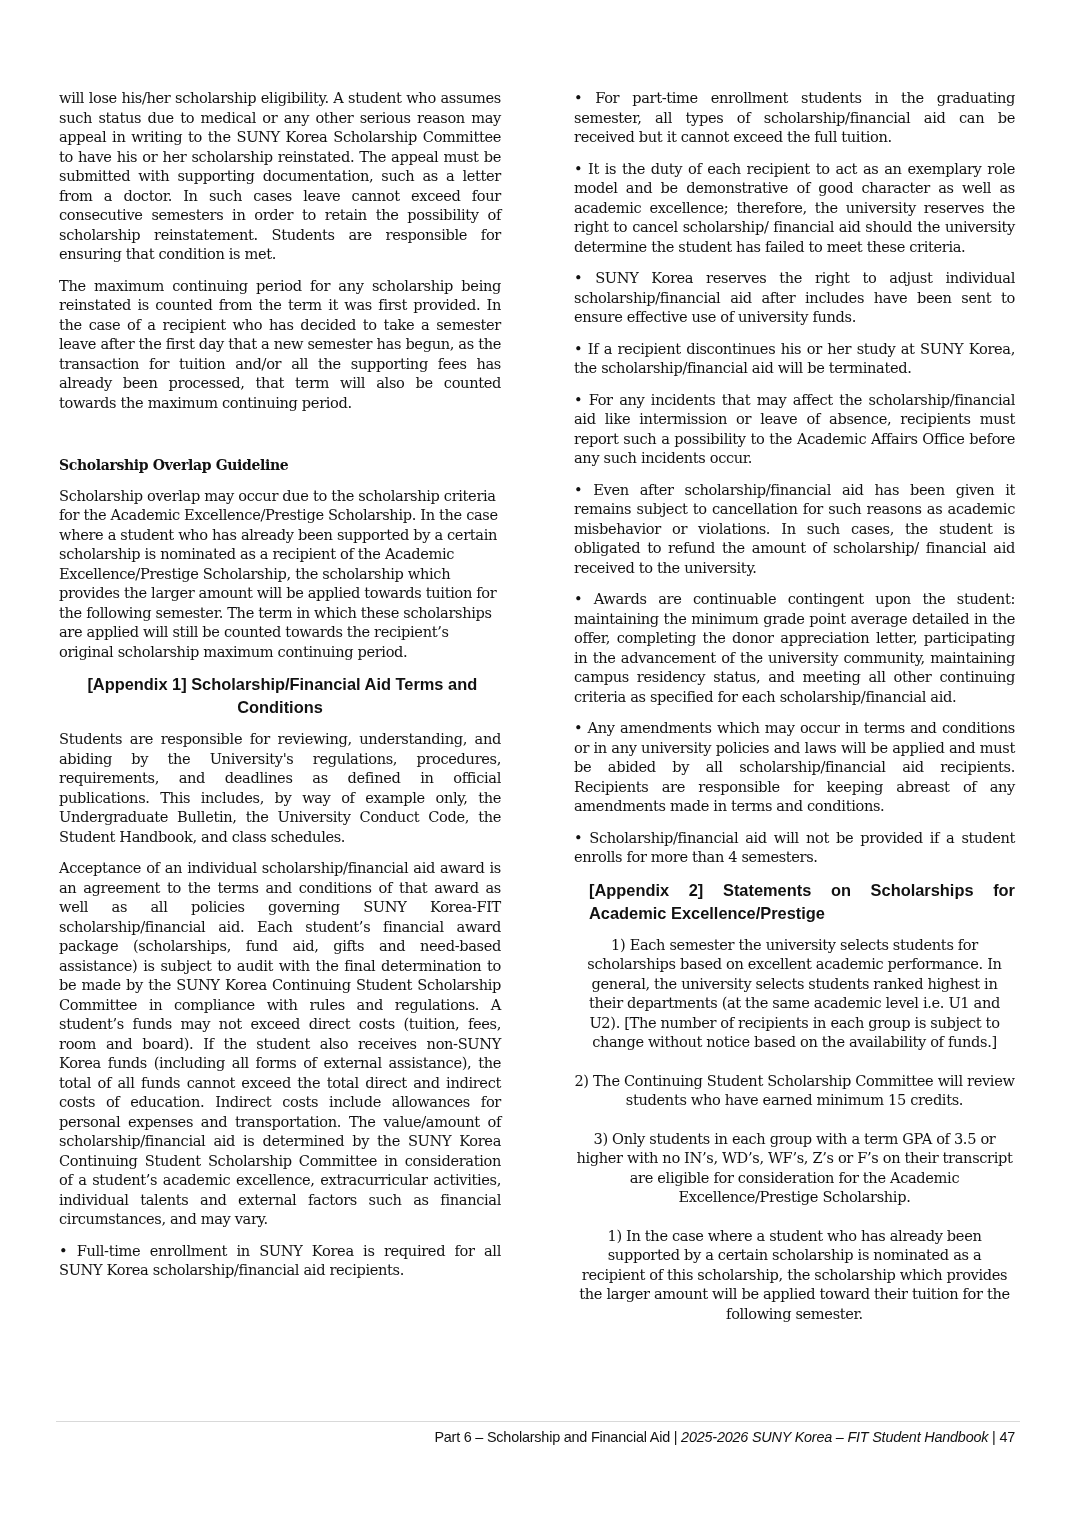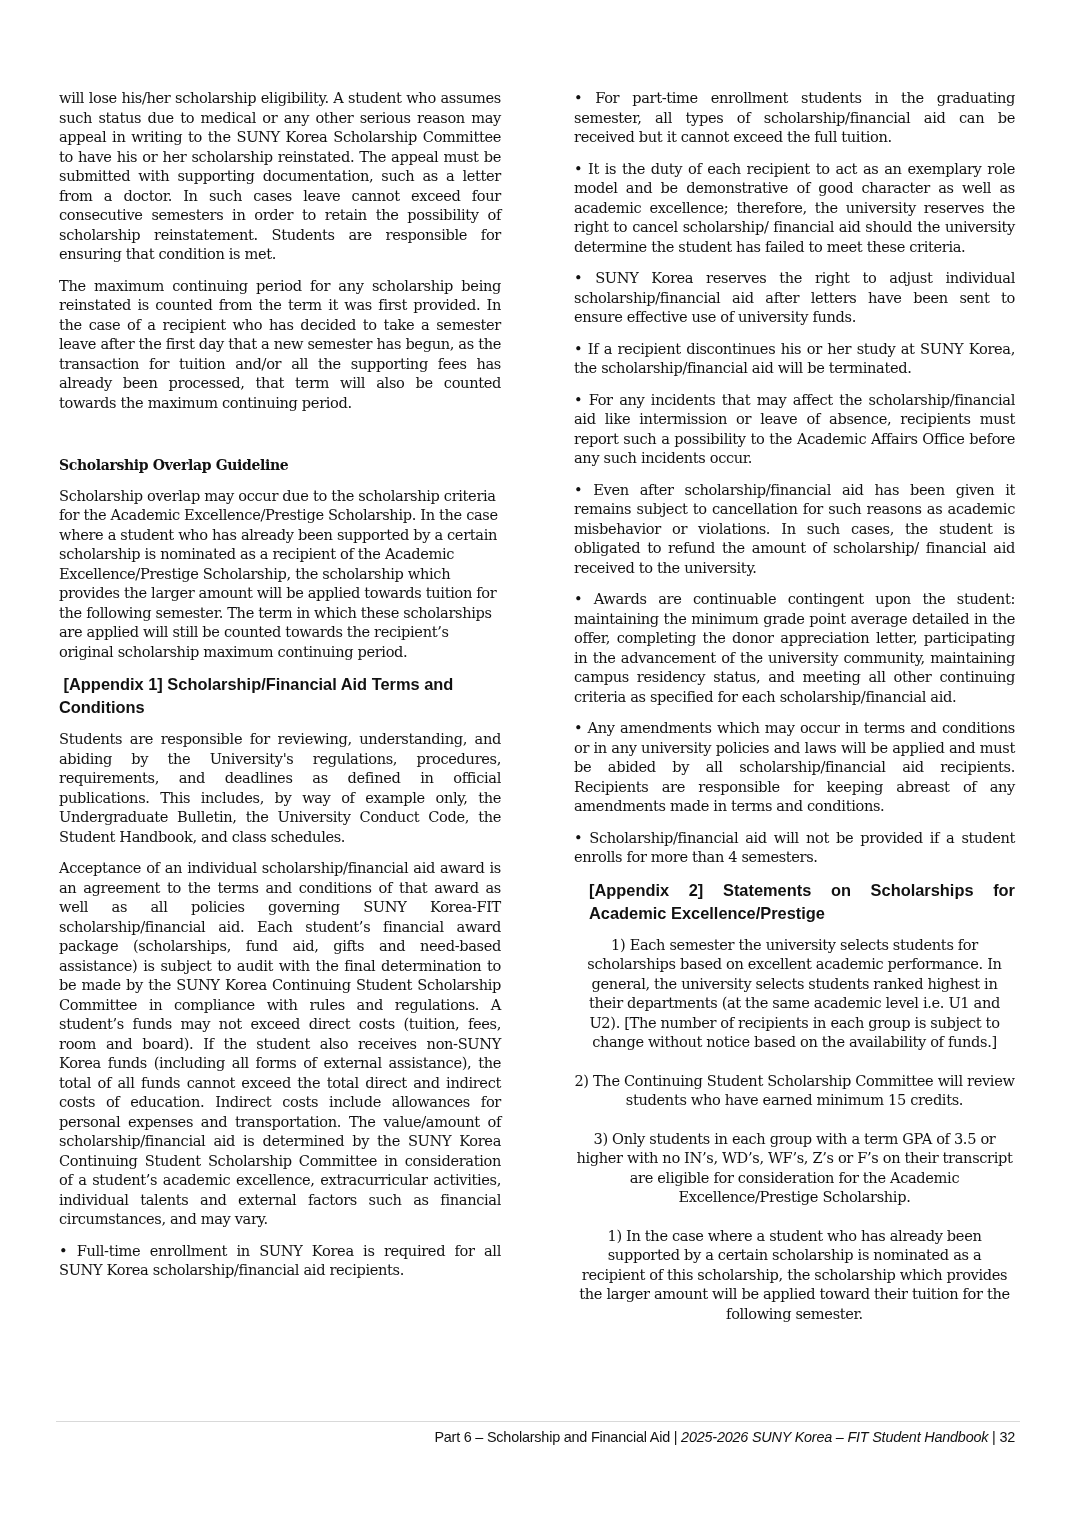--- a/index.html
+++ b/index.html
@@ -20,39 +20,39 @@
   </style>
 </head>
 <body>
 
 <div class="col col-left">
   <p class="p">will lose his/her scholarship eligibility. A student who assumes such status due to medical or any other serious reason may appeal in writing to the SUNY Korea Scholarship Committee to have his or her scholarship reinstated. The appeal must be submitted with supporting documentation, such as a letter from a doctor. In such cases leave cannot exceed four consecutive semesters in order to retain the possibility of scholarship reinstatement. Students are responsible for ensuring that condition is met.</p>
   <p class="p">The maximum continuing period for any scholarship being reinstated is counted from the term it was first provided. In the case of a recipient who has decided to take a semester leave after the first day that a new semester has begun, as the transaction for tuition and/or all the supporting fees has already been processed, that term will also be counted towards the maximum continuing period.</p>
   <div class="spacer"></div>
   <h3 class="h-bold">Scholarship Overlap Guideline</h3>
   <p class="p left">Scholarship overlap may occur due to the scholarship criteria for the Academic Excellence/Prestige Scholarship. In the case where a student who has already been supported by a certain scholarship is nominated as a recipient of the Academic Excellence/Prestige Scholarship, the scholarship which provides the larger amount will be applied towards tuition for the following semester. The term in which these scholarships are applied will still be counted towards the recipient’s original scholarship maximum continuing period.</p>
-  <h3 class="h-app" style="white-space:pre-wrap;"> [Appendix 1] Scholarship/Financial Aid Terms and Conditions</h3>
+  <h3 class="h-app" style="white-space:pre-wrap;text-align:center;"> [Appendix 1] Scholarship/Financial Aid Terms and Conditions</h3>
   <p class="p">Students are responsible for reviewing, understanding, and abiding by the University's regulations, procedures, requirements, and deadlines as defined in official publications. This includes, by way of example only, the Undergraduate Bulletin, the University Conduct Code, the Student Handbook, and class schedules.</p>
   <p class="p">Acceptance of an individual scholarship/financial aid award is an agreement to the terms and conditions of that award as well as all policies governing SUNY Korea-FIT scholarship/financial aid. Each student’s financial award package (scholarships, fund aid, gifts and need-based assistance) is subject to audit with the final determination to be made by the SUNY Korea Continuing Student Scholarship Committee in compliance with rules and regulations. A student’s funds may not exceed direct costs (tuition, fees, room and board). If the student also receives non-SUNY Korea funds (including all forms of external assistance), the total of all funds cannot exceed the total direct and indirect costs of education. Indirect costs include allowances for personal expenses and transportation. The value/amount of scholarship/financial aid is determined by the SUNY Korea Continuing Student Scholarship Committee in consideration of a student’s academic excellence, extracurricular activities, individual talents and external factors such as financial circumstances, and may vary.</p>
   <p class="p">• Full-time enrollment in SUNY Korea is required for all SUNY Korea scholarship/financial aid recipients.</p>
 </div>
 
 <div class="col col-right">
   <p class="p">• For part-time enrollment students in the graduating semester, all types of scholarship/financial aid can be received but it cannot exceed the full tuition.</p>
   <p class="p">• It is the duty of each recipient to act as an exemplary role model and be demonstrative of good character as well as academic excellence; therefore, the university reserves the right to cancel scholarship/ financial aid should the university determine the student has failed to meet these criteria.</p>
-  <p class="p">• SUNY Korea reserves the right to adjust individual scholarship/financial aid after letters have been sent to ensure effective use of university funds.</p>
+  <p class="p">• SUNY Korea reserves the right to adjust individual scholarship/financial aid after includes have been sent to ensure effective use of university funds.</p>
   <p class="p">• If a recipient discontinues his or her study at SUNY Korea, the scholarship/financial aid will be terminated.</p>
   <p class="p">• For any incidents that may affect the scholarship/financial aid like intermission or leave of absence, recipients must report such a possibility to the Academic Affairs Office before any such incidents occur.</p>
   <p class="p">• Even after scholarship/financial aid has been given it remains subject to cancellation for such reasons as academic misbehavior or violations. In such cases, the student is obligated to refund the amount of scholarship/ financial aid received to the university.</p>
   <p class="p">• Awards are continuable contingent upon the student: maintaining the minimum grade point average detailed in the offer, completing the donor appreciation letter, participating in the advancement of the university community, maintaining campus residency status, and meeting all other continuing criteria as specified for each scholarship/financial aid.</p>
   <p class="p">• Any amendments which may occur in terms and conditions or in any university policies and laws will be applied and must be abided by all scholarship/financial aid recipients. Recipients are responsible for keeping abreast of any amendments made in terms and conditions.</p>
   <p class="p">• Scholarship/financial aid will not be provided if a student enrolls for more than 4 semesters.</p>
   <h3 class="h-app just">[Appendix 2] Statements on Scholarships for Academic Excellence/Prestige</h3>
   <p class="num-item">1) Each semester the university selects students for scholarships based on excellent academic performance. In general, the university selects students ranked highest in their departments (at the same academic level i.e. U1 and U2). [The number of recipients in each group is subject to change without notice based on the availability of funds.]</p>
   <p class="num-item">2) The Continuing Student Scholarship Committee will review students who have earned minimum 15 credits.</p>
   <p class="num-item">3) Only students in each group with a term GPA of 3.5 or higher with no IN’s, WD’s, WF’s, Z’s or F’s on their transcript are eligible for consideration for the Academic Excellence/Prestige Scholarship.</p>
   <p class="num-item">1) In the case where a student who has already been supported by a certain scholarship is nominated as a recipient of this scholarship, the scholarship which provides the larger amount will be applied toward their tuition for the following semester.</p>
 </div>
 
 <div class="footer-rule"></div>
 <div class="footer">
-  <span>Part 6 – Scholarship and Financial Aid</span><span style="white-space:pre;"> | </span><span class="it">2025-2026 SUNY Korea – FIT Student Handbook</span><span style="white-space:pre;"> | </span><span>32</span>
+  <span>Part 6 – Scholarship and Financial Aid</span><span style="white-space:pre;"> | </span><span class="it">2025-2026 SUNY Korea – FIT Student Handbook</span><span style="white-space:pre;"> | </span><span>47</span>
 </div>
 
 </body></html>

